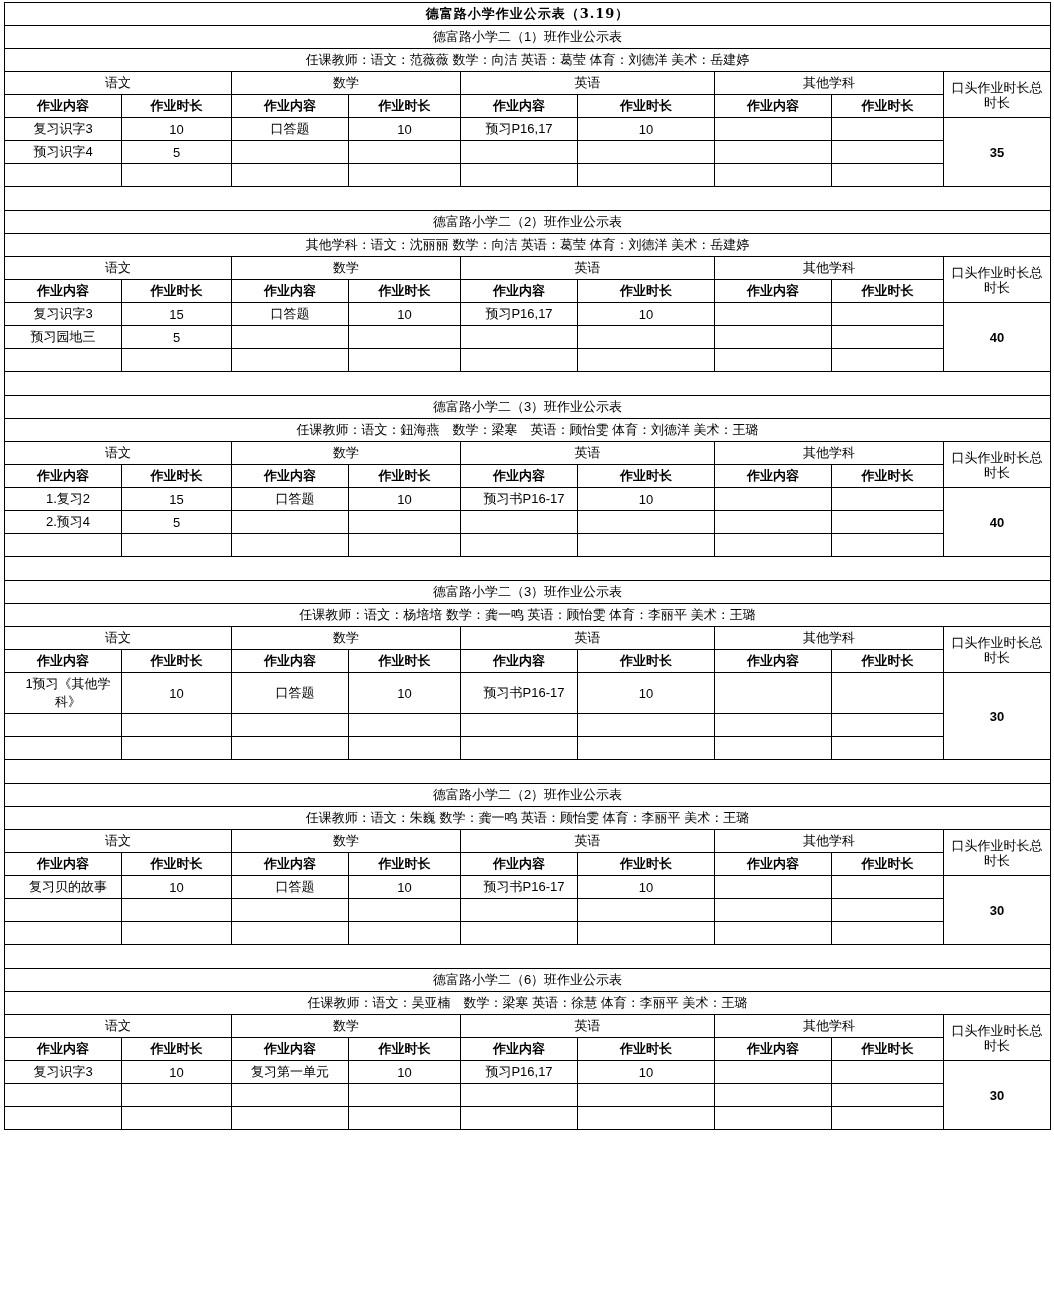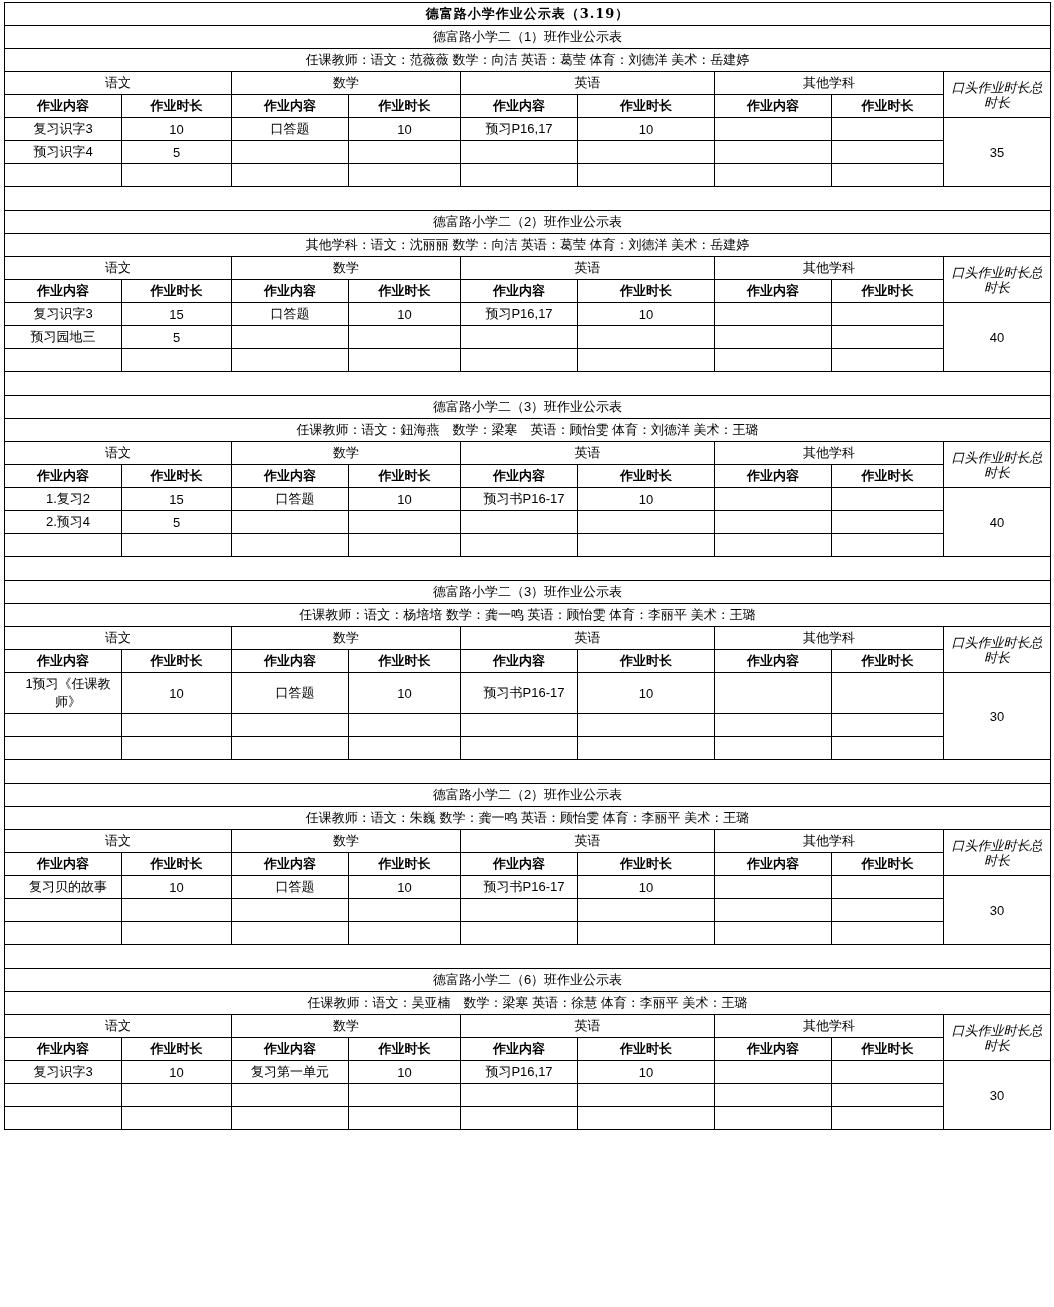--- a/index.html
+++ b/index.html
@@ -53,38 +53,38 @@
   td.colhead {
     font-size: 13px;
     height: 35px;
     font-weight: bold;
   }
   td.oralhead {
     font-size: 13px;
     line-height: 15px;
     text-align: left;
     padding-left: 5px;
-    font-style: italic;
   }
   td.content {
     text-align: left;
     padding-left: 6px;
     font-size: 13px;
   }
   td.content.ctr {
     text-align: center;
     padding-left: 13px;
   }
   td.num {
     text-align: center;
     font-size: 13px;
   }
   td.total {
     text-align: center;
     font-size: 13px;
+    font-weight: bold;
   }
   td.spacer {
     height: 24px;
     border: 1px solid #000000;
   }
   tr.gaprow td {
     height: 24px;
   }
 </style>
 </head>
@@ -295,21 +295,21 @@
           <td class="colhead">作业内容</td>
           <td class="colhead">作业时长</td>
           <td class="colhead">作业内容</td>
           <td class="colhead">作业时长</td>
           <td class="colhead">作业内容</td>
           <td class="colhead">作业时长</td>
           <td class="colhead">作业内容</td>
           <td class="colhead">作业时长</td>
         </tr>
         <tr>
-          <td class="content ctr">1预习《任课教师》</td>
+          <td class="content ctr">1预习《其他学科》</td>
           <td class="num">10</td>
           <td class="content ctr">口答题</td>
           <td class="num">10</td>
           <td class="content ctr">预习书P16-17</td>
           <td class="num">10</td>
           <td class="content ctr"></td>
           <td class="num"></td>
           <td class="total" rowspan="3">30</td>
         </tr>
         <tr>

